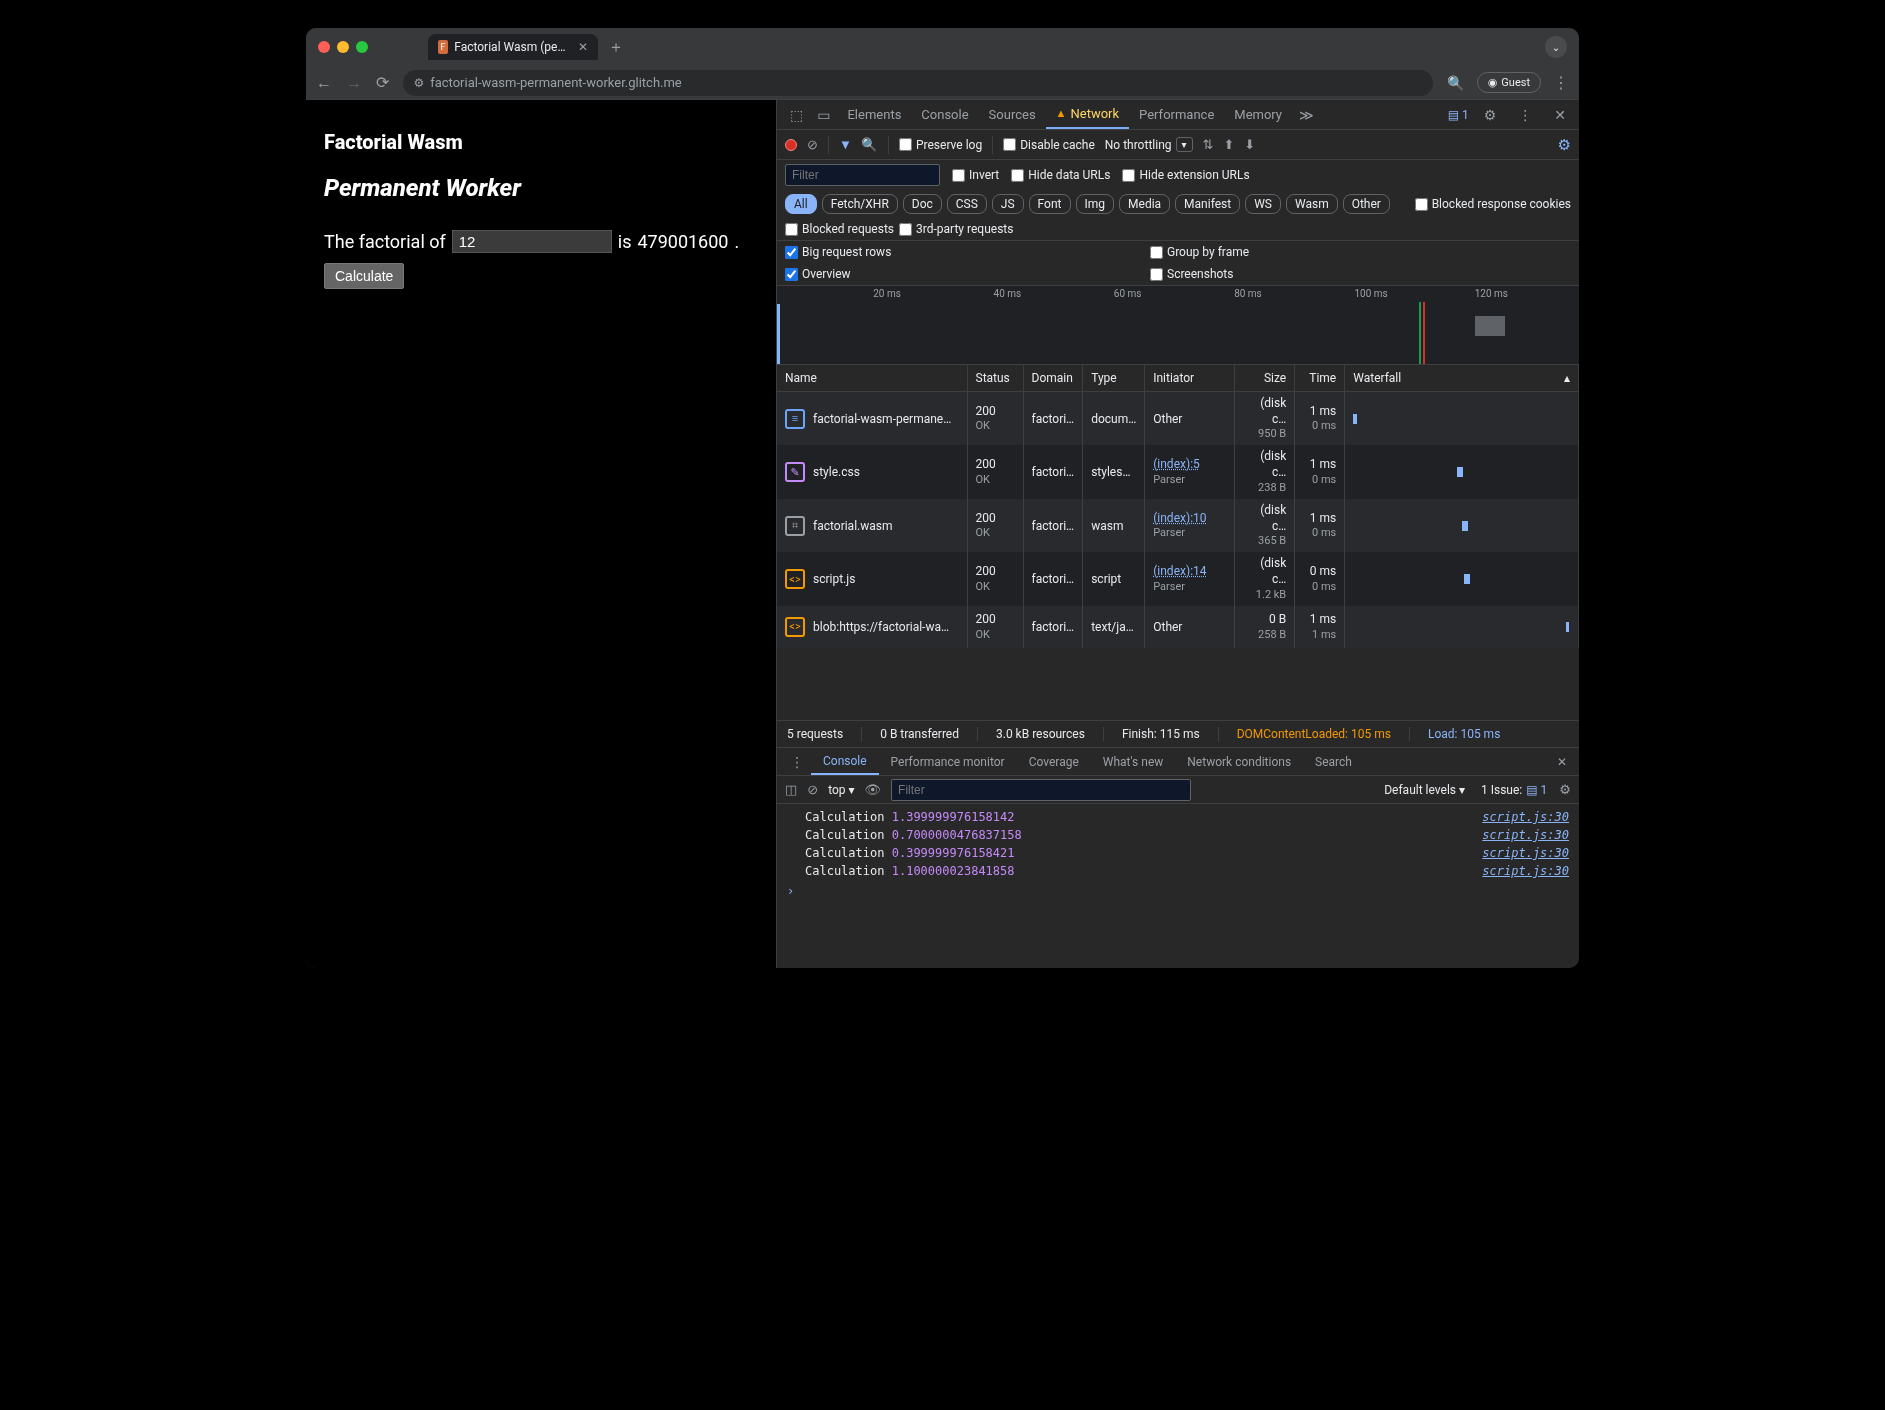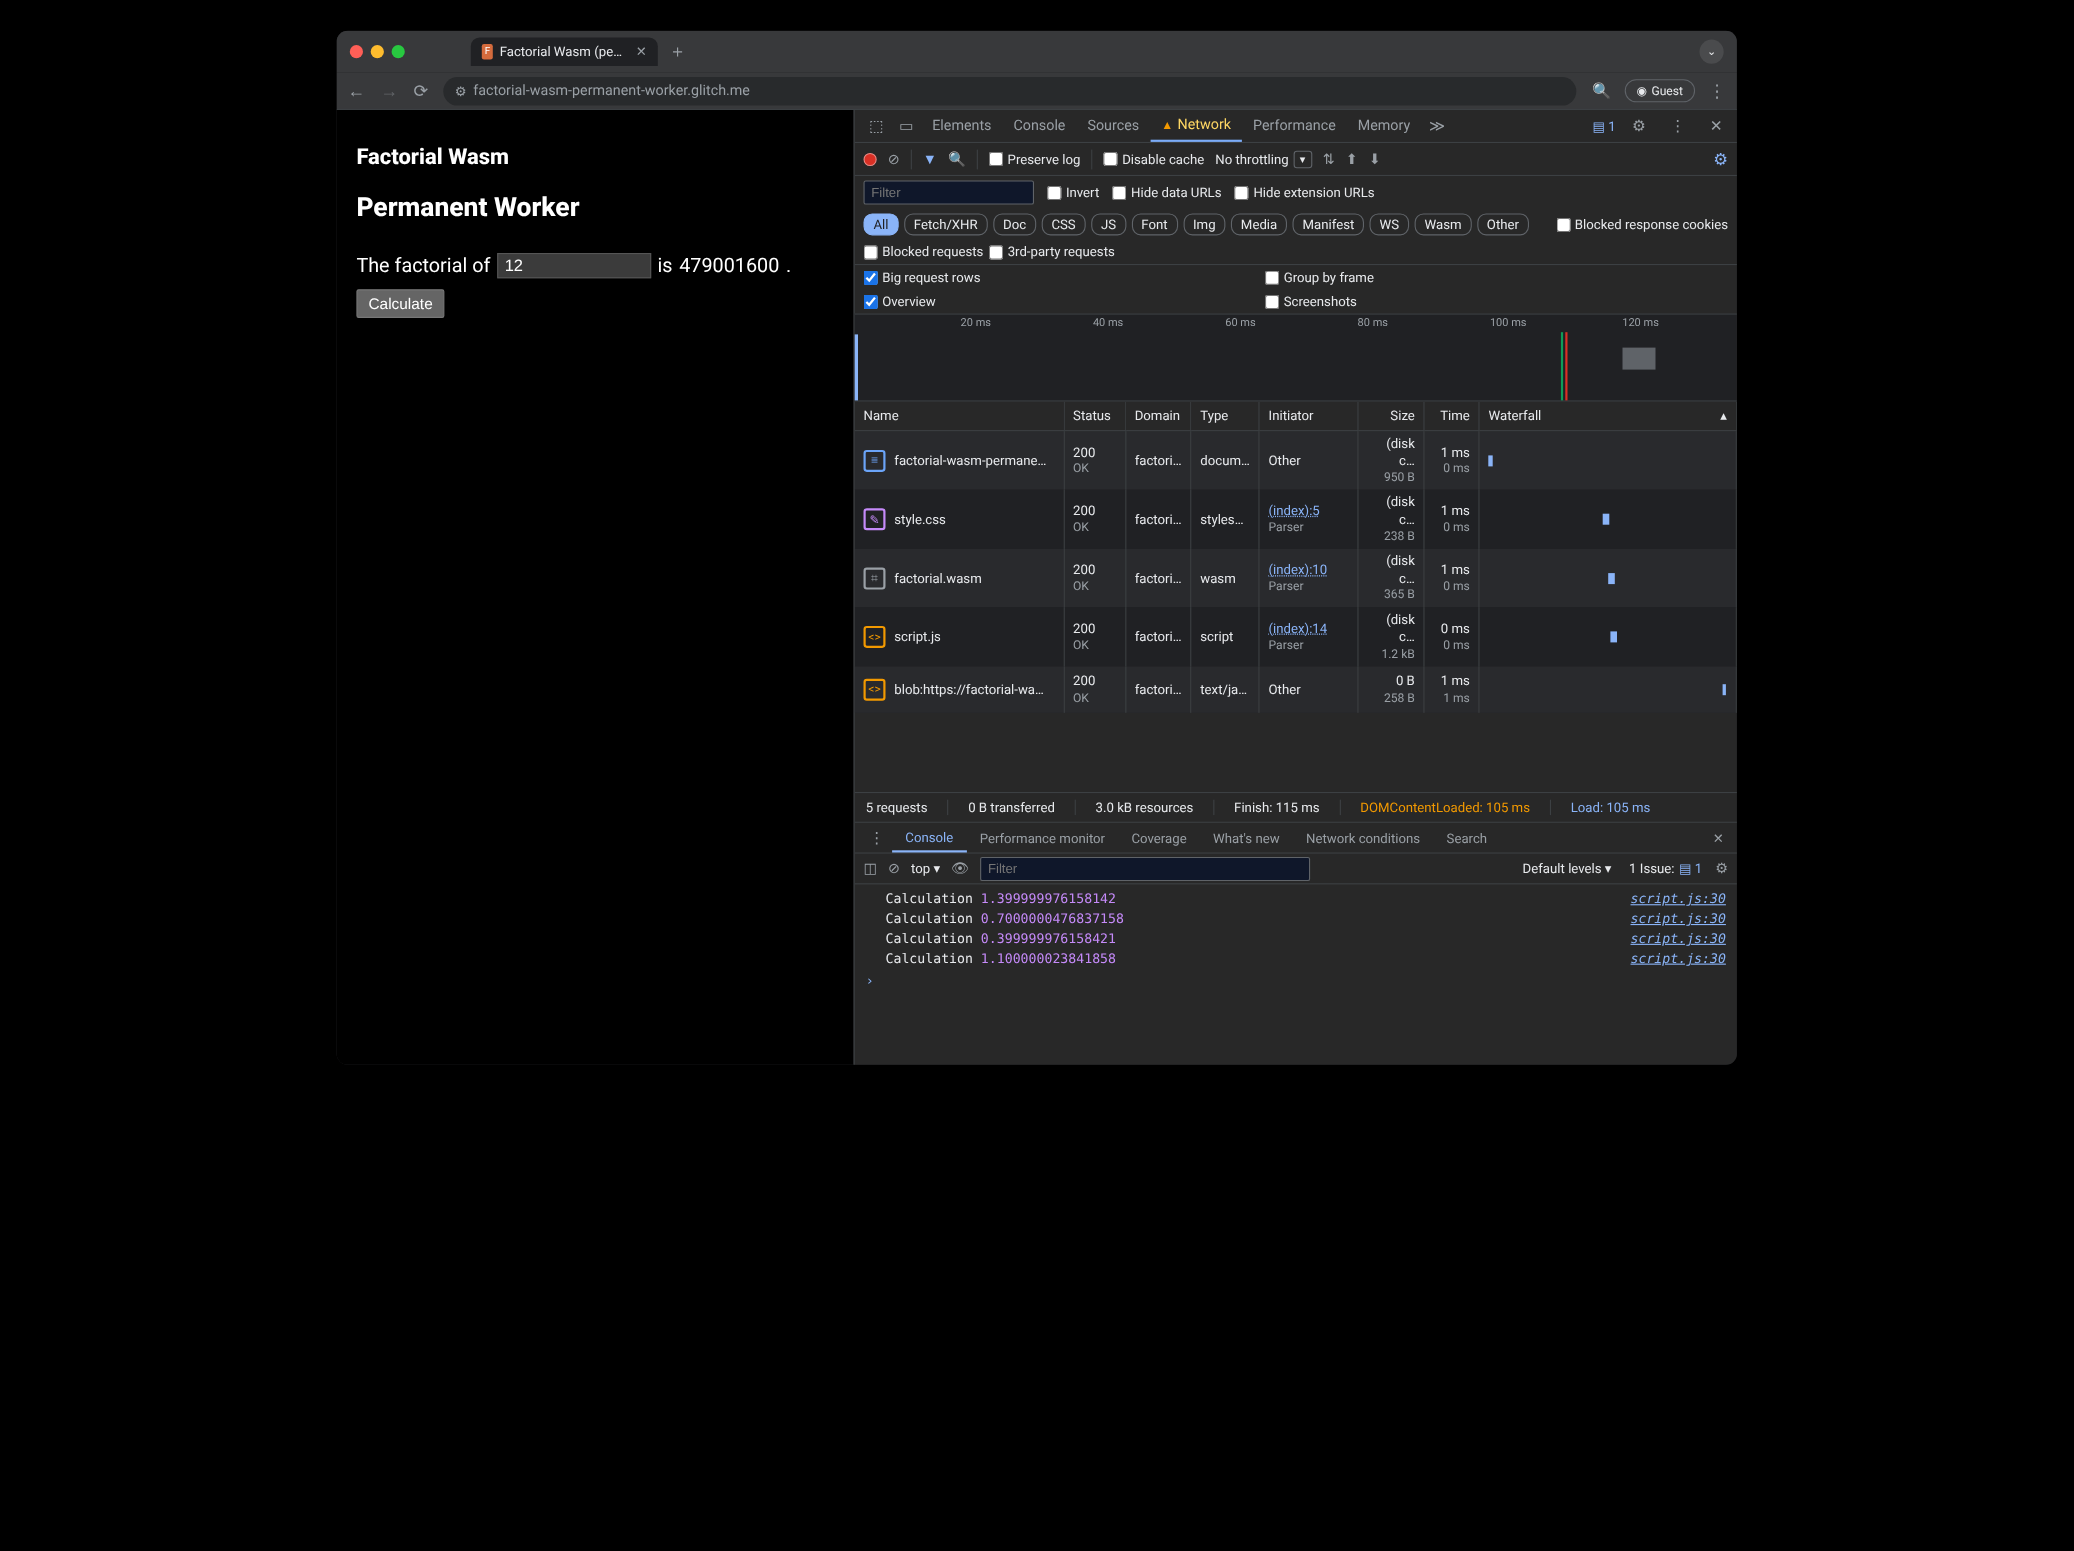--- a/index.html
+++ b/index.html
@@ -20,23 +20,23 @@
 
 .addrbar { height: 34px; background: #38393b; display: flex; align-items: center; padding: 0 10px; gap: 14px; border-bottom: 1px solid #3c4043; }
 .nav-ico { color: #9aa0a6; font-size: 16px; cursor: pointer; line-height: 1; }
 .url { flex: 1; background: #282a2c; border-radius: 16px; height: 26px; display: flex; align-items: center; padding: 0 10px; color: #9aa0a6; font-size: 13px; gap: 6px; }
 .right-icons { display: flex; align-items: center; gap: 12px; }
 .guest { border: 1px solid #5f6368; border-radius: 14px; padding: 3px 10px; font-size: 11px; color: #e8eaed; display: flex; align-items: center; gap: 4px; }
 
 .split { display: flex; height: calc(100% - 72px); }
 .page { width: 470px; background: #000; padding: 30px 20px 20px 18px; color: #fff; }
 .page h1 { font-size: 20px; font-weight: 800; margin-bottom: 20px; }
-.page h2 { font-size: 24px; font-weight: 800; margin-bottom: 28px; }
+.page h2 { font-size: 24px; font-weight: 800; margin-bottom: 28px; font-style: italic; }
 .page p { font-size: 18px; display: flex; align-items: center; flex-wrap: wrap; gap: 6px; }
-.page input { background: #3b3b3b; border: 1px solid #555; color: #fff; padding: 2px 6px; font-size: 15px; width: 140px; }
+.page input { background: #3b3b3b; border: 1px solid #555; color: #fff; padding: 2px 6px; font-size: 15px; width: 160px; }
 .page button { margin-top: 10px; background: #656565; border: 1px solid #777; color: #fff; padding: 4px 10px; font-size: 14px; cursor: pointer; border-radius: 2px; }
 
 .devtools { flex: 1; display: flex; flex-direction: column; background: #282828; border-left: 1px solid #3c4043; }
 .dt-tabs { height: 30px; display: flex; align-items: center; border-bottom: 1px solid #3c4043; padding: 0 6px; gap: 0; }
 .dt-ico { padding: 0 7px; color: #9aa0a6; font-size: 14px; cursor: pointer; }
 .dt-tab { padding: 0 10px; height: 100%; display: flex; align-items: center; color: #9aa0a6; cursor: pointer; font-size: 13px; }
 .dt-tab.active { color: #7cacf8; border-bottom: 2px solid #7cacf8; }
 .dt-tab.warn { color: #fdd663; }
 .dt-tab .warn-ico { color: #f29900; margin-right: 4px; font-size: 11px; }
 .dt-right { margin-left: auto; display: flex; align-items: center; gap: 8px; }

